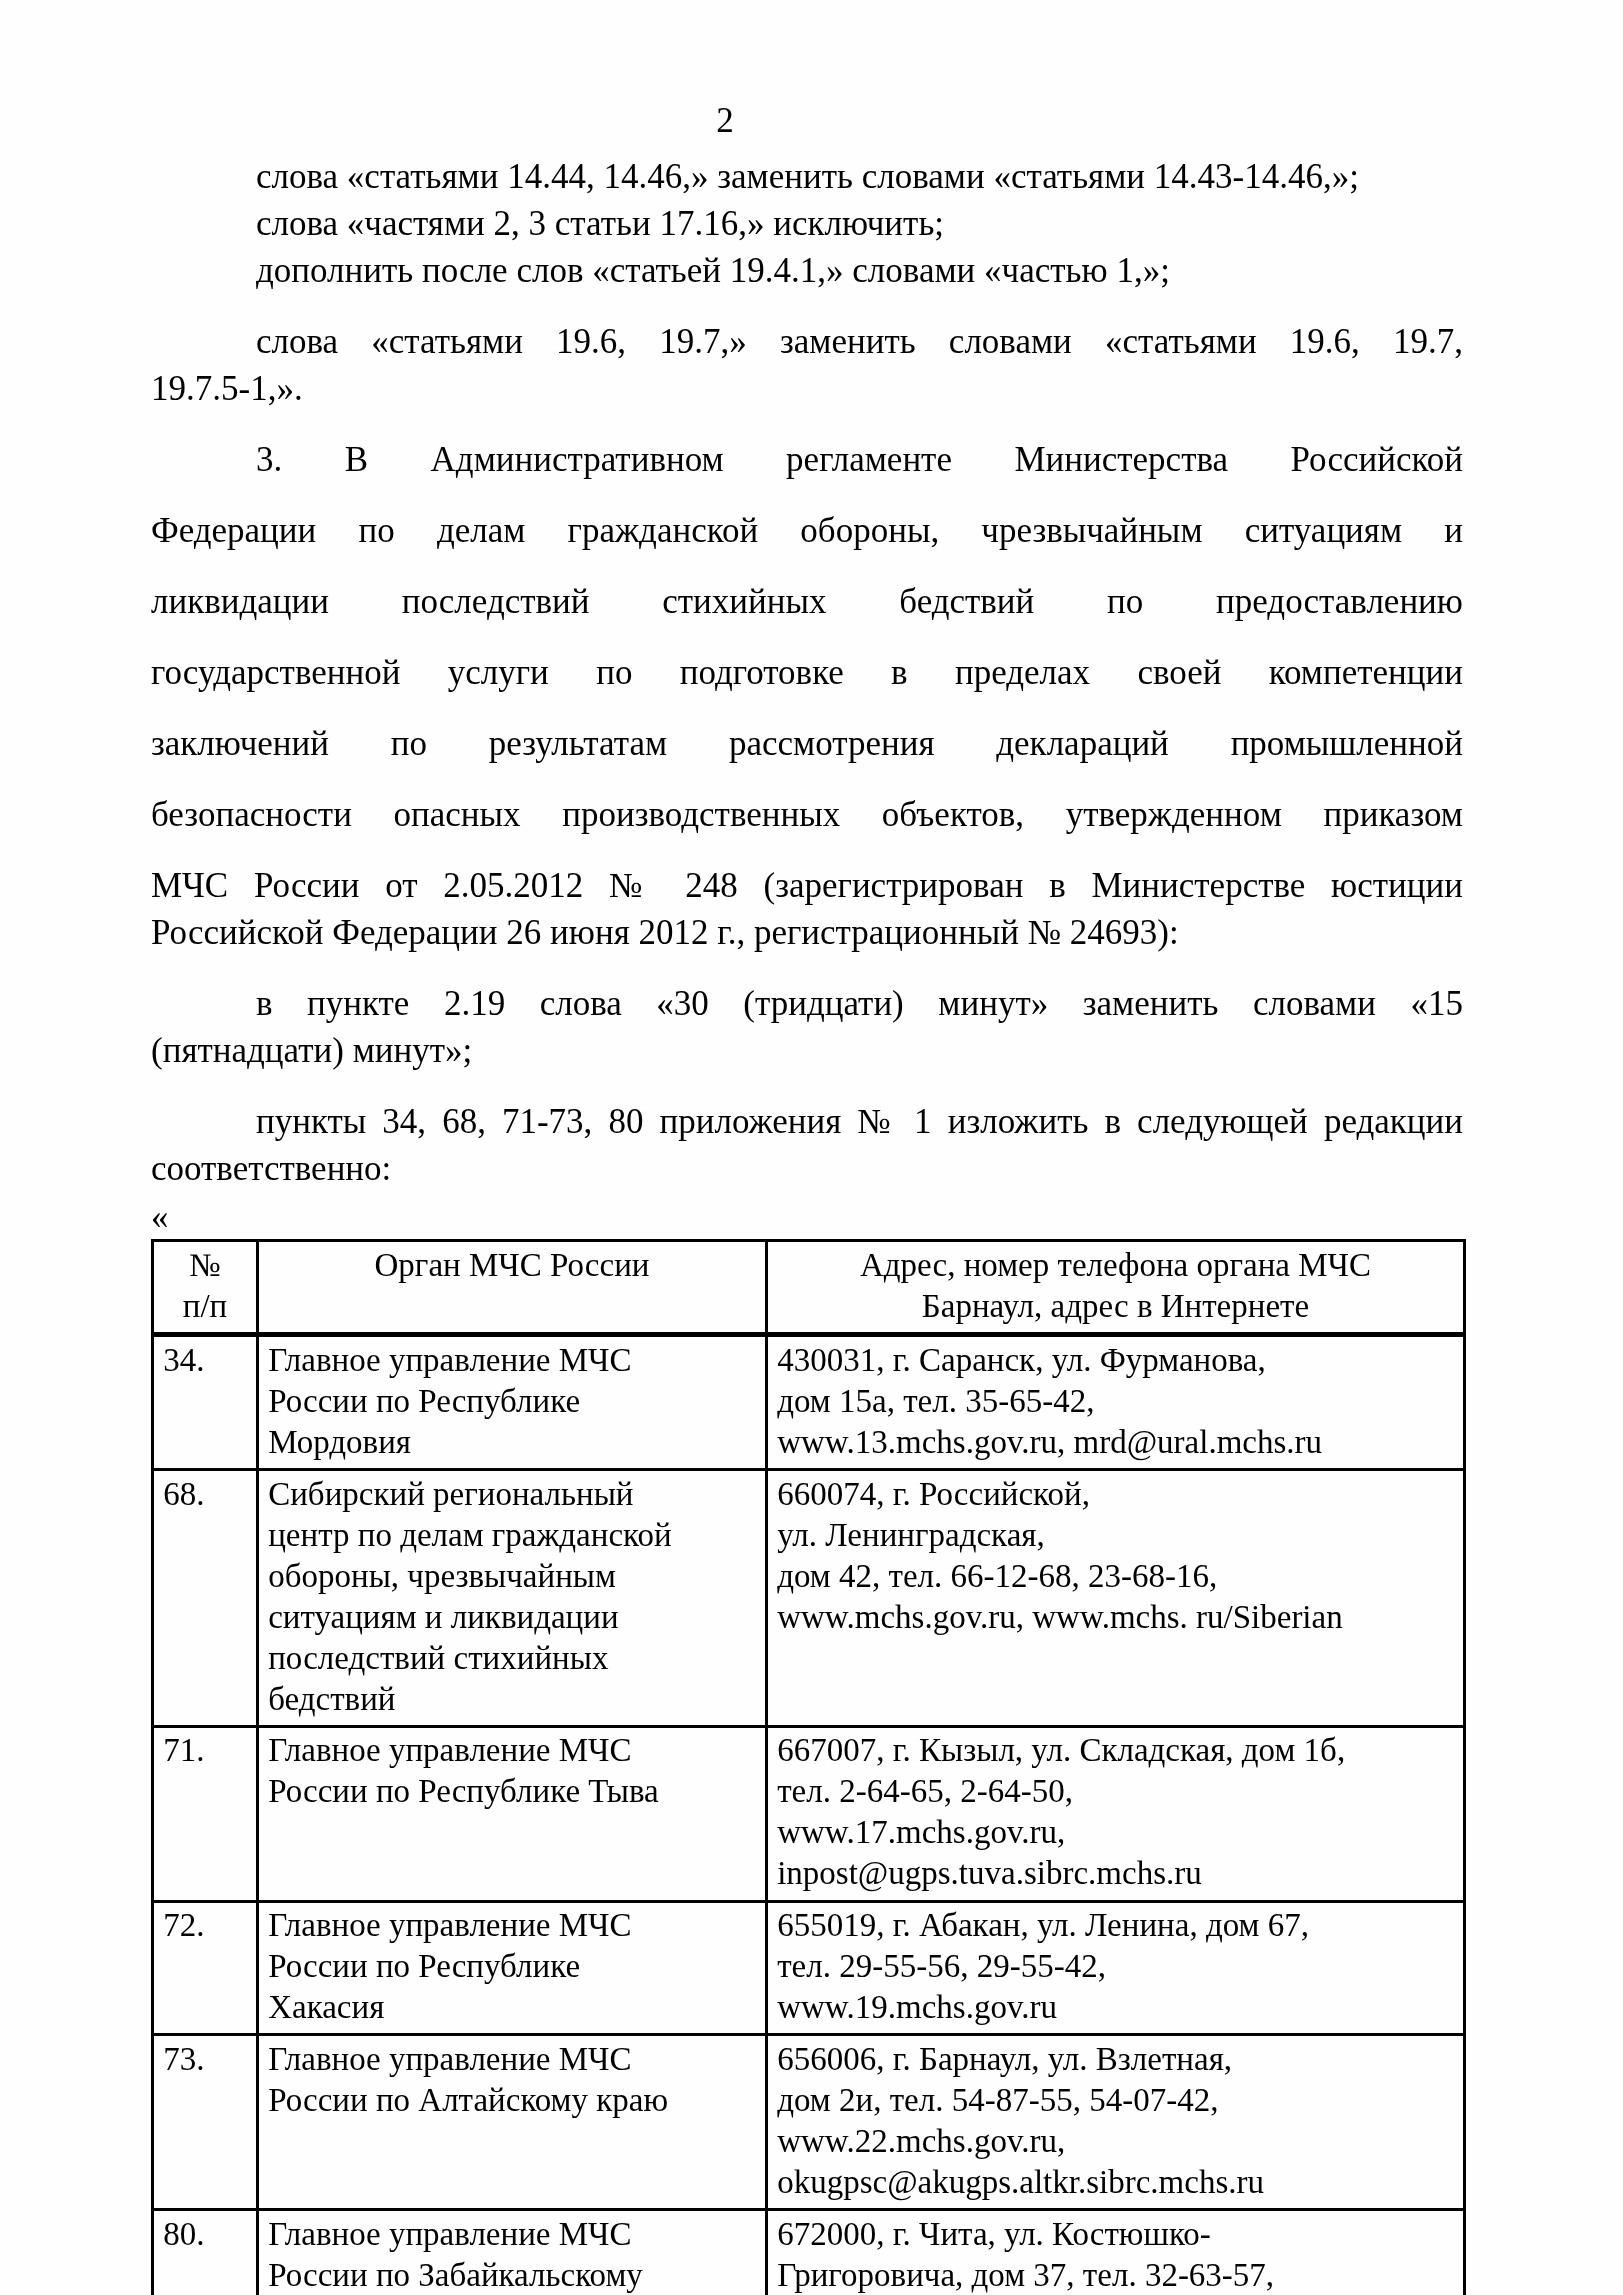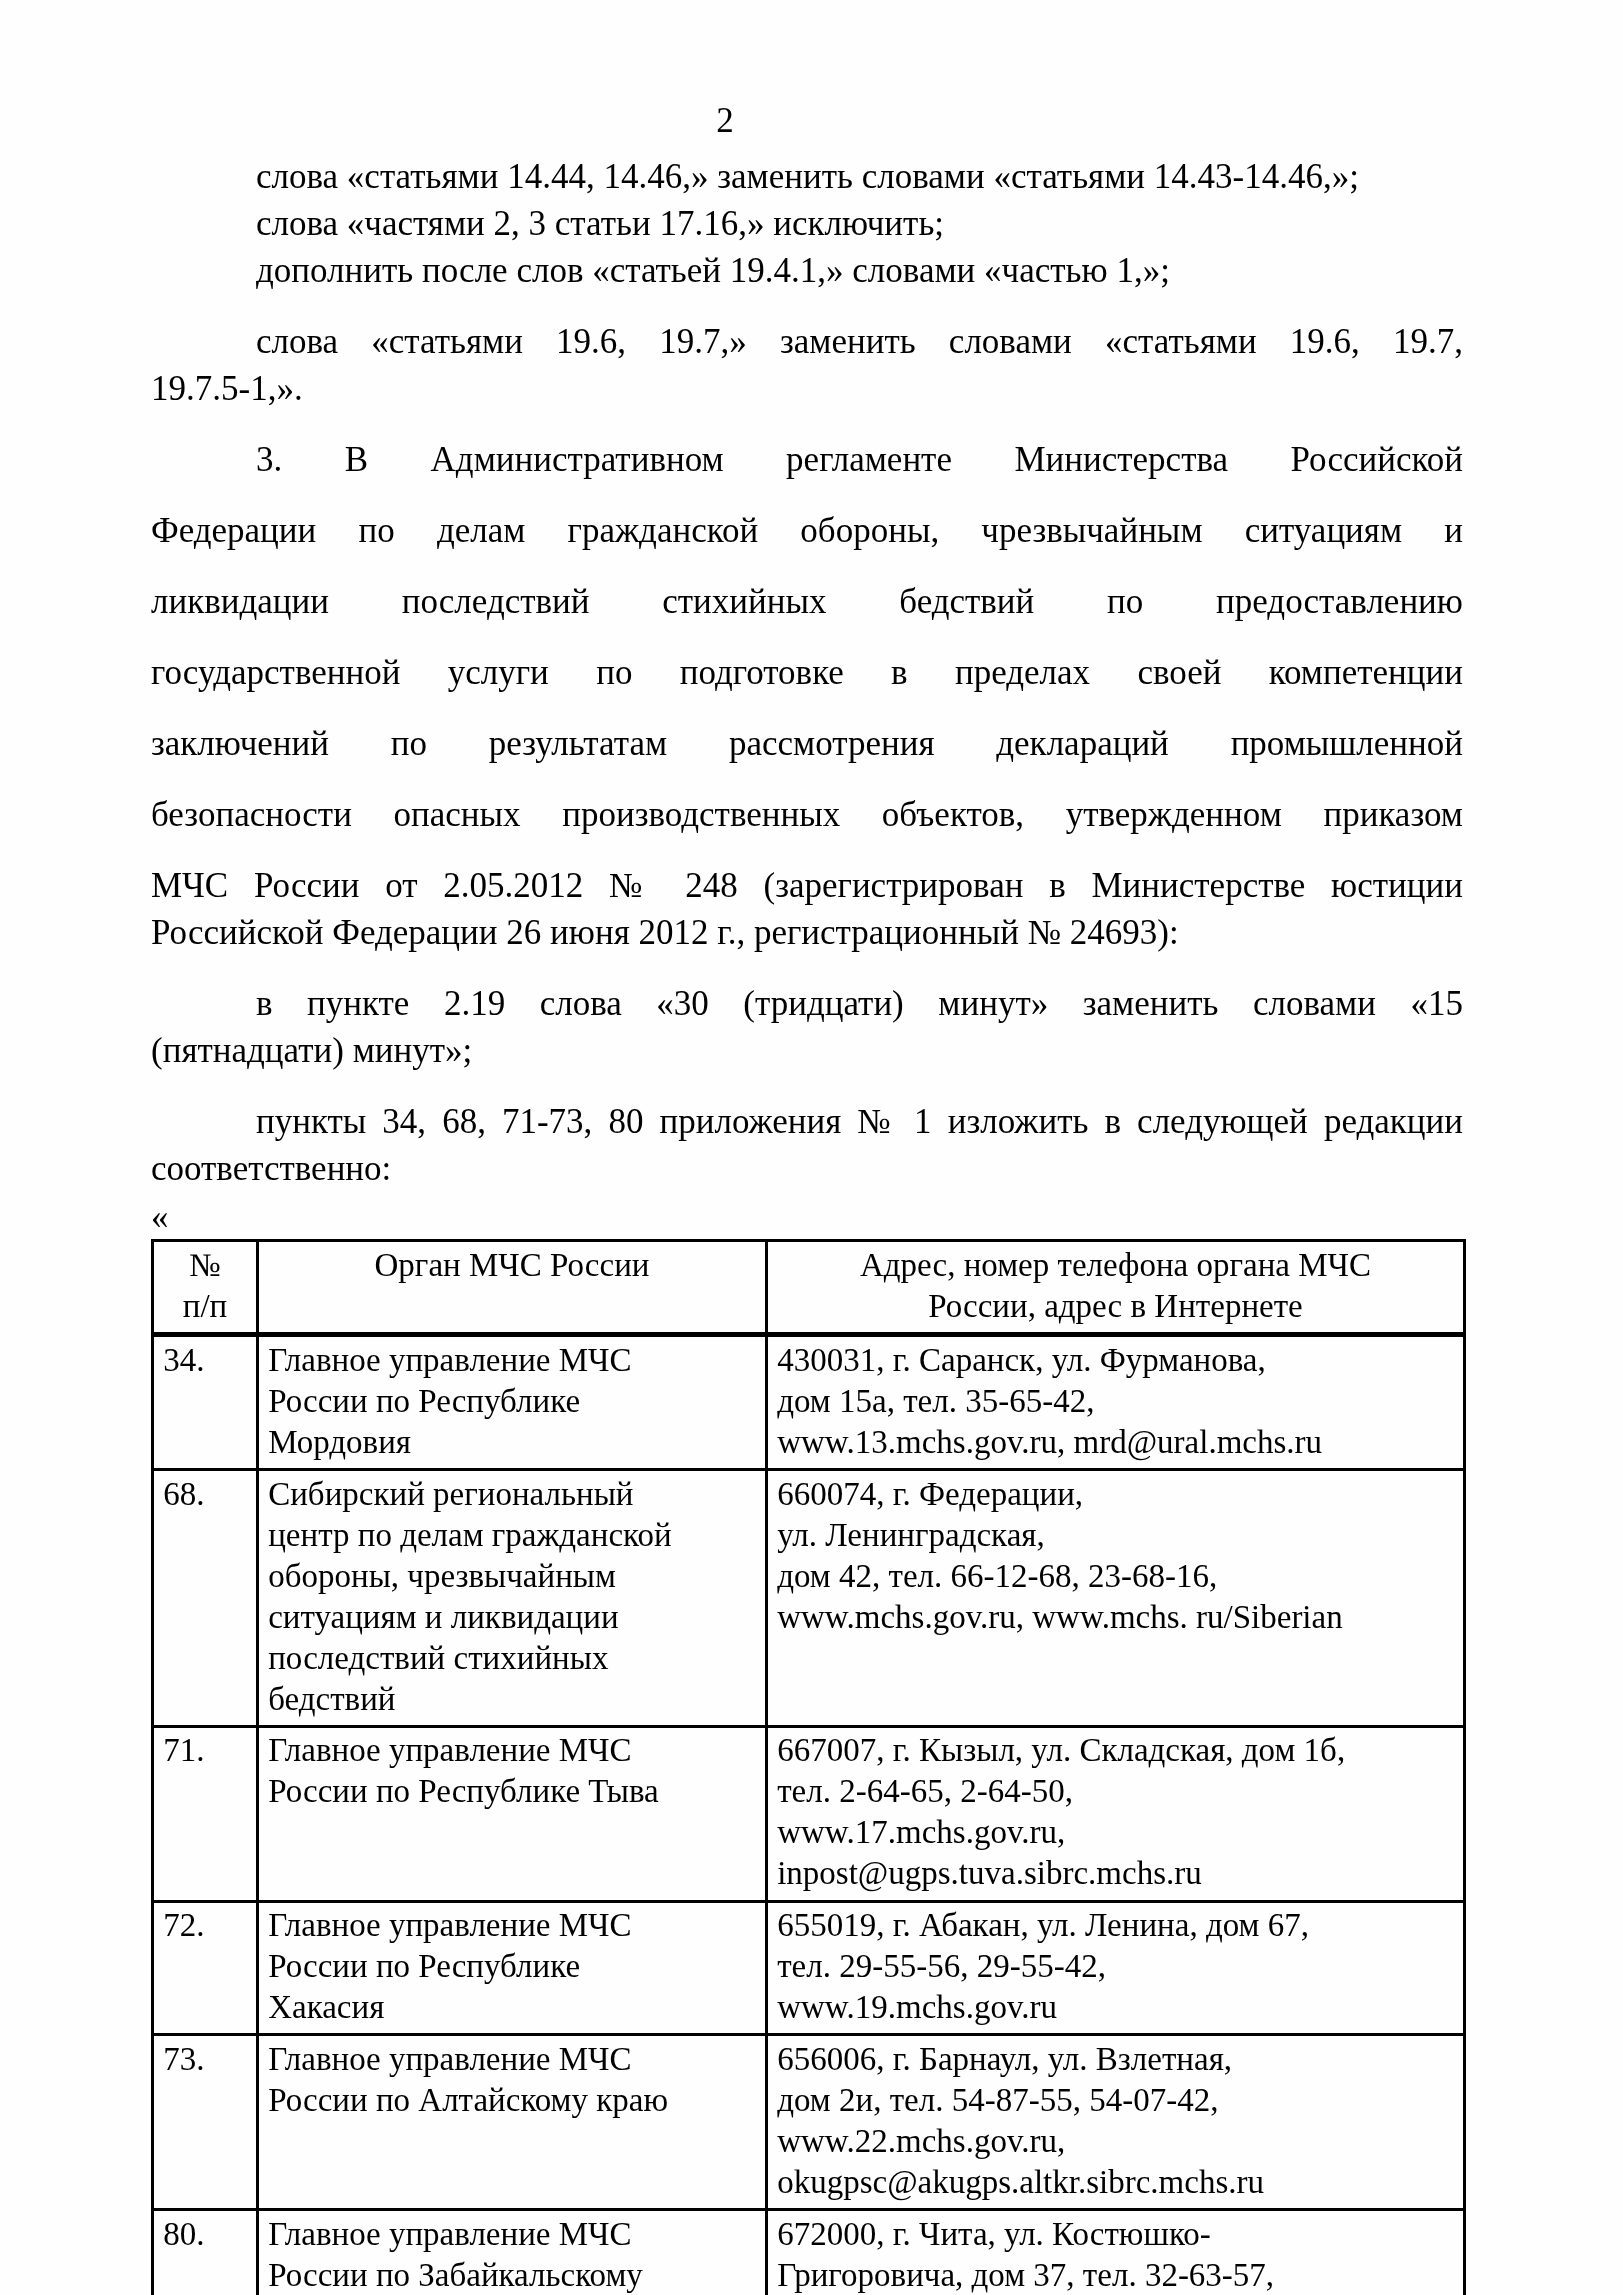--- a/index.html
+++ b/index.html
@@ -110,21 +110,21 @@
           <tr>
             <th>
               <div class="cellline">№</div>
               <div class="cellline">п/п</div>
             </th>
             <th>
               <div class="cellline">Орган МЧС России</div>
             </th>
             <th>
               <div class="cellline">Адрес, номер телефона органа МЧС</div>
-              <div class="cellline">России, адрес в Интернете</div>
+              <div class="cellline">Барнаул, адрес в Интернете</div>
             </th>
           </tr>
         </thead>
       <tbody id="tbody">
           <tr>
             <td>
               <div class="cellline">34.</div>
             </td>
             <td>
               <div class="cellline">Главное управление МЧС</div>
@@ -143,21 +143,21 @@
             </td>
             <td>
               <div class="cellline">Сибирский региональный</div>
               <div class="cellline">центр по делам гражданской</div>
               <div class="cellline">обороны, чрезвычайным</div>
               <div class="cellline">ситуациям и ликвидации</div>
               <div class="cellline">последствий стихийных</div>
               <div class="cellline">бедствий</div>
             </td>
             <td>
-              <div class="cellline">660074, г. Федерации,</div>
+              <div class="cellline">660074, г. Российской,</div>
               <div class="cellline">ул. Ленинградская,</div>
               <div class="cellline">дом 42, тел. 66-12-68, 23-68-16,</div>
               <div class="cellline">www.mchs.gov.ru, www.mchs. ru/Siberian</div>
             </td>
           </tr>
           <tr>
             <td>
               <div class="cellline">71.</div>
             </td>
             <td>

